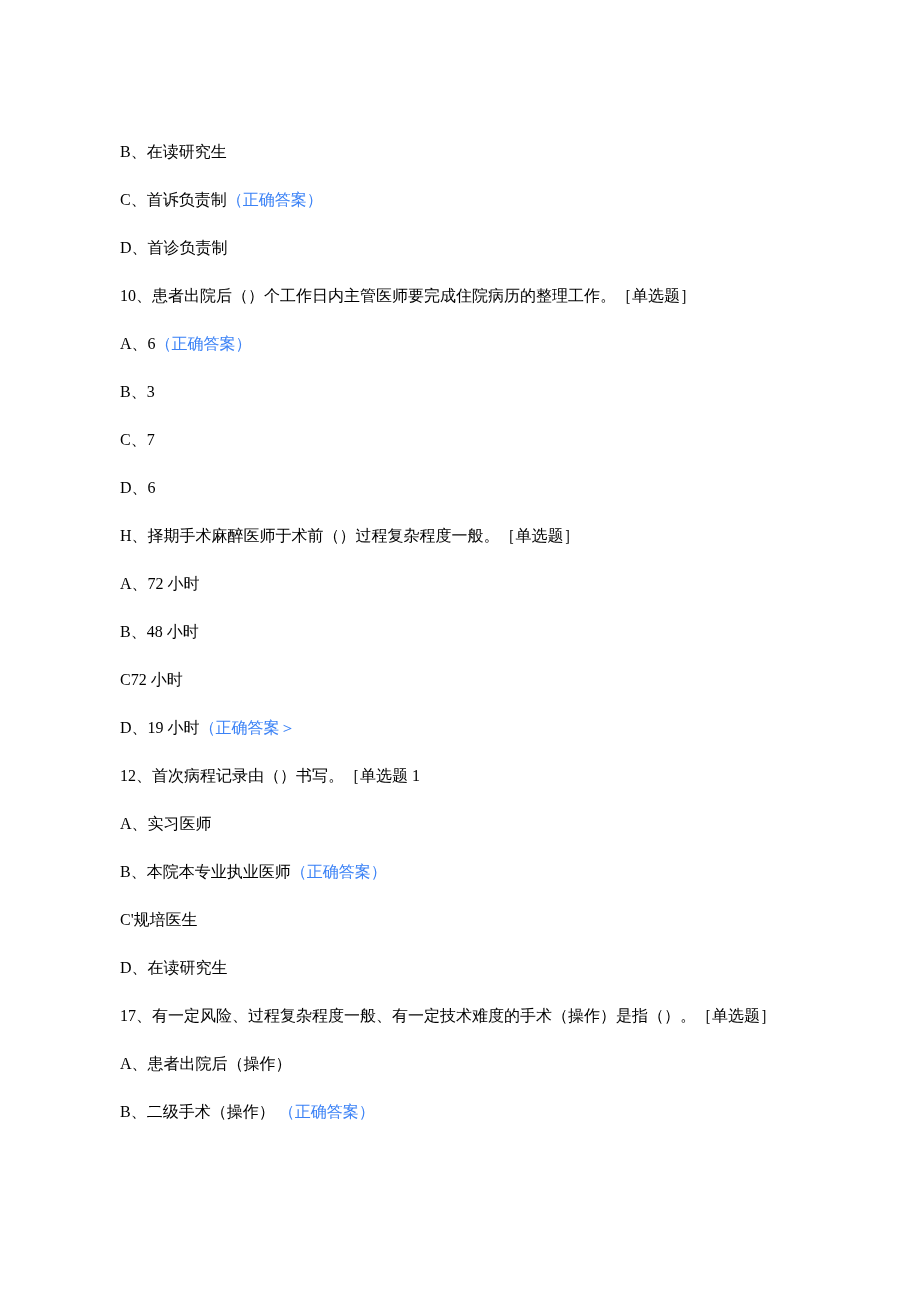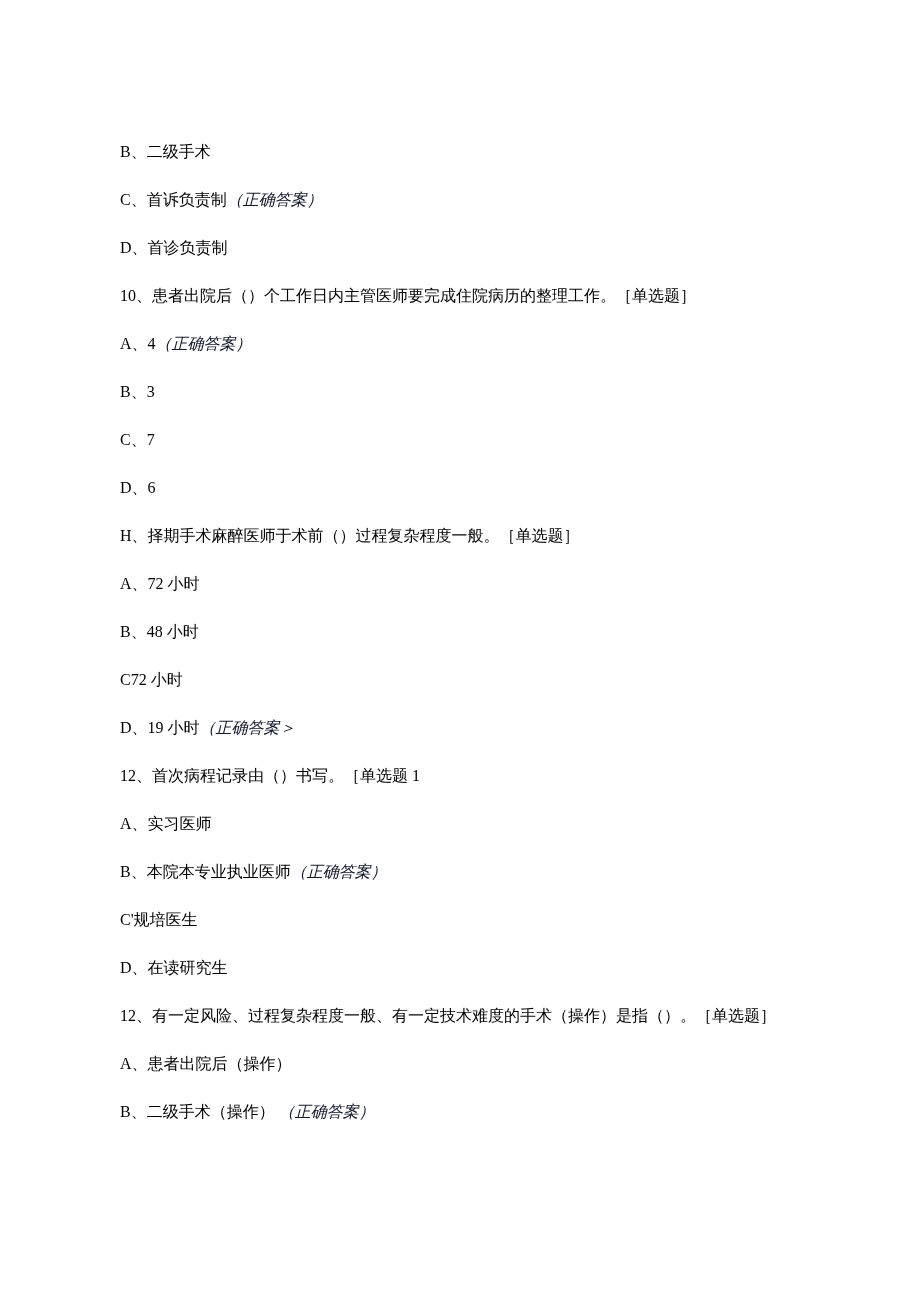--- a/index.html
+++ b/index.html
@@ -13,36 +13,35 @@
       width: 920px;
       box-sizing: border-box;
     }
     .line {
       margin-bottom: 24px;
     }
     .block-gap {
       margin-top: 24px;
     }
     .correct {
-      color: #0f172a;
-      font-style: italic;
+      color: #3b82f6;
     }
   </style>
 </head>
 <body>
 
-<div class="line">B、二级手术</div>
+<div class="line">B、在读研究生</div>
 <div class="line">
   <span>C、首诉负责制</span><span class="correct">（正确答案）</span>
 </div>
 <div class="line">D、首诊负责制</div>
 
 <div class="line block-gap">10、患者出院后（）个工作日内主管医师要完成住院病历的整理工作。［单选题］</div>
 <div class="line">
-  <span>A、4</span><span class="correct">（正确答案）</span>
+  <span>A、6</span><span class="correct">（正确答案）</span>
 </div>
 <div class="line">B、3</div>
 <div class="line">C、7</div>
 <div class="line">D、6</div>
 
 <div class="line block-gap">H、择期手术麻醉医师于术前（）过程复杂程度一般。［单选题］</div>
 <div class="line">A、72 小时</div>
 <div class="line">B、48 小时</div>
 <div class="line">C72 小时</div>
 <div class="line">
@@ -50,17 +49,17 @@
 </div>
 
 <div class="line block-gap">12、首次病程记录由（）书写。［单选题 1</div>
 <div class="line">A、实习医师</div>
 <div class="line">
   <span>B、本院本专业执业医师</span><span class="correct">（正确答案）</span>
 </div>
 <div class="line">C'规培医生</div>
 <div class="line">D、在读研究生</div>
 
-<div class="line block-gap">12、有一定风险、过程复杂程度一般、有一定技术难度的手术（操作）是指（）。［单选题］</div>
+<div class="line block-gap">17、有一定风险、过程复杂程度一般、有一定技术难度的手术（操作）是指（）。［单选题］</div>
 <div class="line">A、患者出院后（操作）</div>
 <div class="line">
   <span>B、二级手术（操作）</span> <span class="correct">（正确答案）</span>
 </div>
 
 </body></html>

